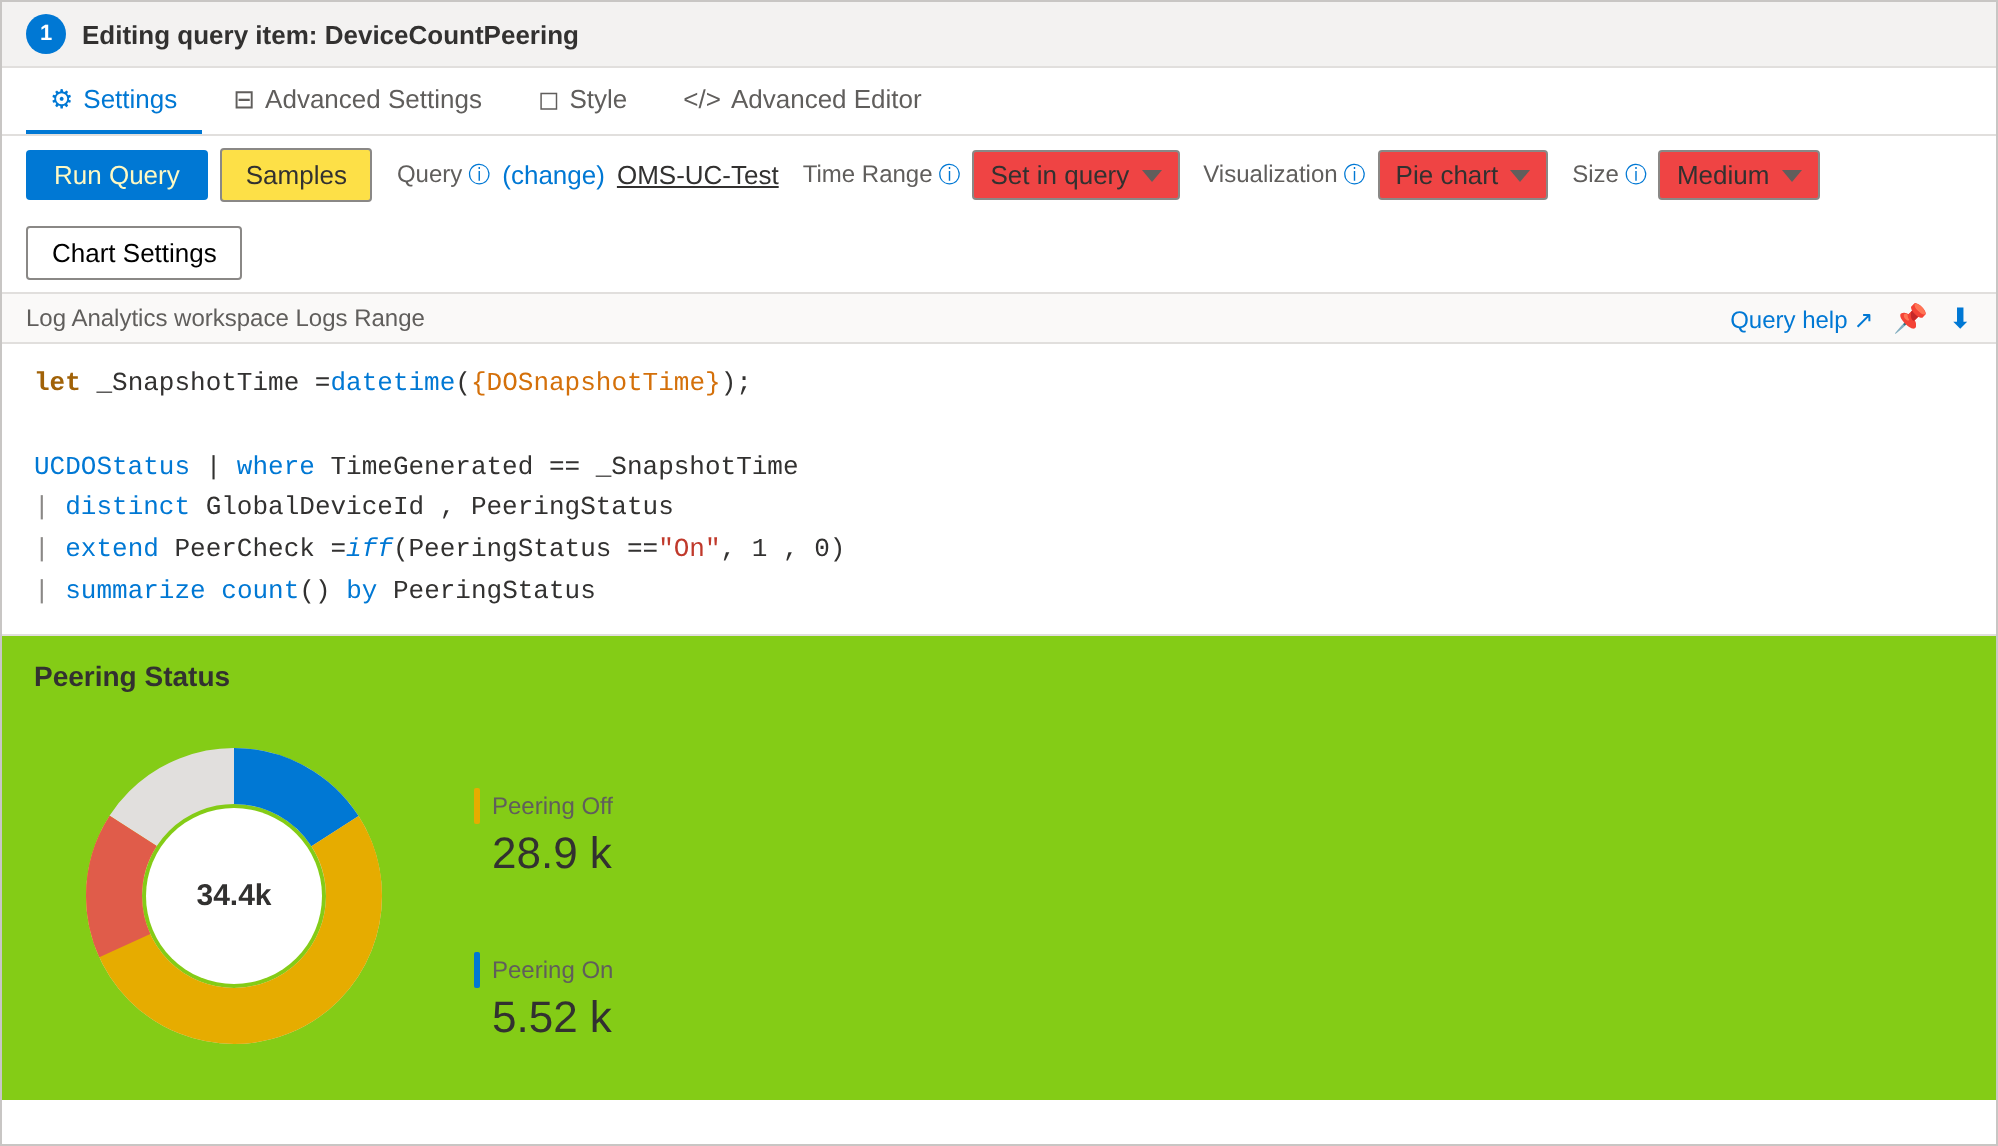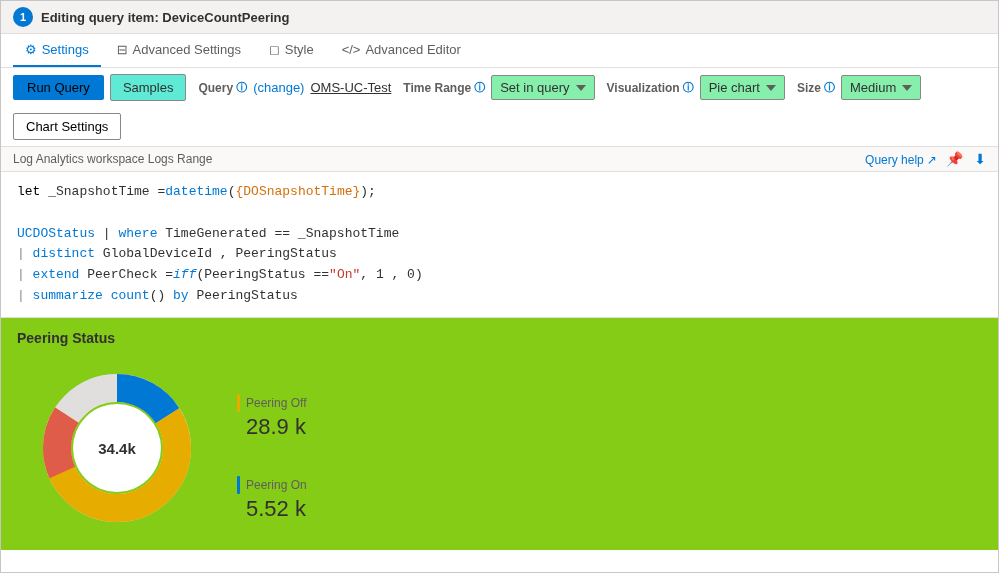--- a/index.html
+++ b/index.html
@@ -77,65 +77,64 @@
       background: #fff;
       flex-wrap: wrap;
     }
     .toolbar-group {
       display: flex;
       align-items: center;
       gap: 6px;
     }
     .btn-run {
       background: #0078d4;
-      color: #000000;
+      color: #fef9c3;
       border: none;
       padding: 5px 14px;
       border-radius: 2px;
       cursor: pointer;
       font-size: 13px;
       font-weight: 500;
     }
     .btn-secondary {
-      background: #5eead4;
+      background: #fde047;
       color: #323130;
       border: 1px solid #8a8886;
       padding: 5px 12px;
       border-radius: 2px;
       cursor: pointer;
       font-size: 13px;
     }
     .toolbar-label {
       font-size: 12px;
       color: #605e5c;
       display: flex;
-      align-items: flex-end;
+      align-items: flex-start;
       gap: 3px;
-      font-weight: bold;
     }
     .toolbar-label .info-icon {
       color: #0078d4;
       font-size: 11px;
       cursor: pointer;
     }
     .toolbar-value {
       font-size: 13px;
       color: #0078d4;
       cursor: pointer;
     }
     .select-box {
       border: 1px solid #8a8886;
       border-radius: 2px;
       padding: 4px 8px;
       font-size: 13px;
       display: flex;
       align-items: center;
       gap: 6px;
       cursor: pointer;
-      background: #86efac;
+      background: #ef4444;
       min-width: 80px;
     }
     .select-box svg {
       flex-shrink: 0;
     }
     .btn-chart-settings {
       background: #fff;
       border: 1px solid #8a8886;
       padding: 5px 12px;
       border-radius: 2px;
@@ -343,21 +342,21 @@
       <span>Query help</span>
       <span>↗</span>
     </span>
     <span class="query-icon">📌</span>
     <span class="query-icon" style="color:#0078d4;">⬇</span>
   </div>
 </div>
 
 <div class="code-editor">
   <div class="code-line">
-    <span style="color:#000000;">let</span>&nbsp;
+    <span style="color:#a16207;font-weight:bold;">let</span>&nbsp;
     <span>_SnapshotTime = </span>
     <span style="color:#0078d4;">datetime</span>
     <span>(</span>
     <span style="color:#d4700a;">{DOSnapshotTime}</span>
     <span>);</span>
   </div>
   <div class="code-line">&nbsp;</div>
   <div class="code-line">
     <span style="color:#0078d4;">UCDOStatus</span>
     <span>&nbsp;|&nbsp;</span>

